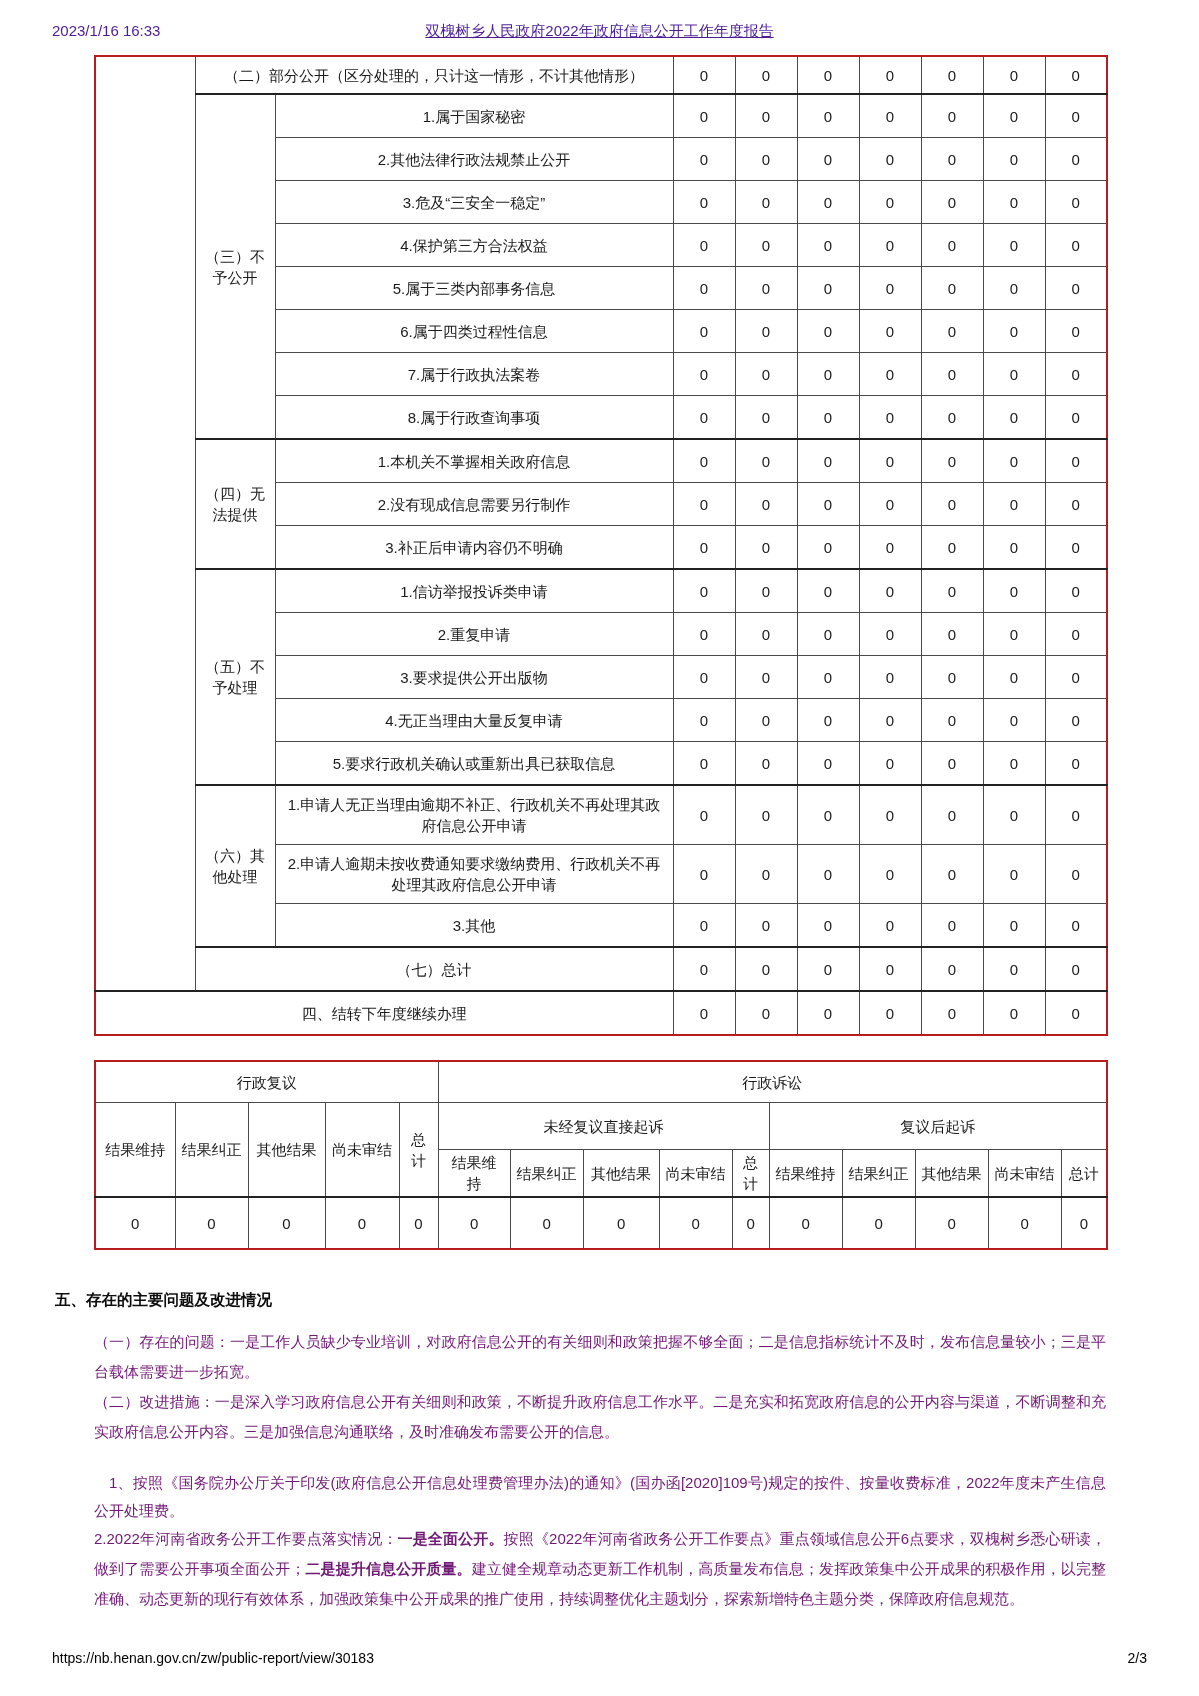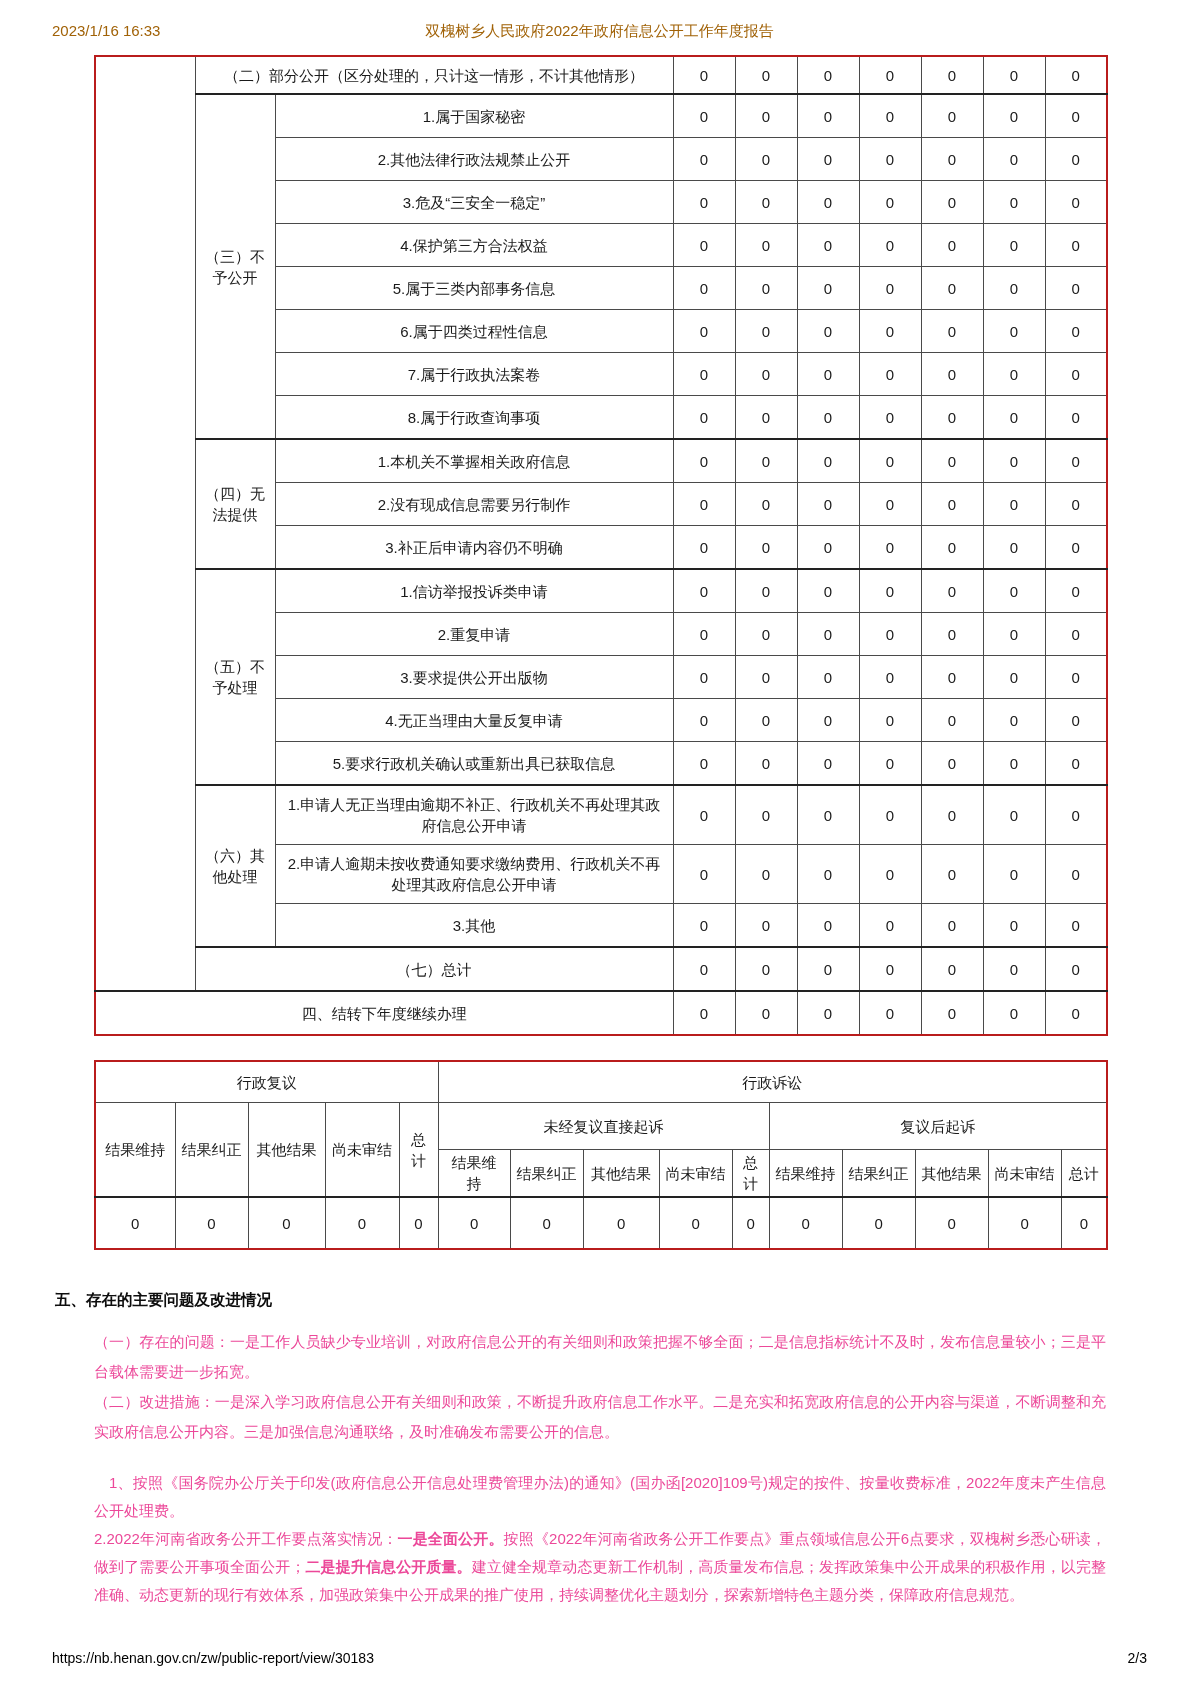--- a/index.html
+++ b/index.html
@@ -1,19 +1,19 @@
 <!DOCTYPE html>
 <html><head>
 <meta charset="utf-8">
 <style>
   html,body{margin:0;padding:0;background:#fff;}
   .page{position:relative;width:1199px;height:1696px;background:#ffffff;overflow:hidden;
         font-family:"Liberation Sans","DejaVu Sans",sans-serif;color:#1a1a1a;}
   
-  .pg-header{position:absolute;top:22px;left:52px;right:52px;height:20px;font-size:15px;color:#a16207;}
+  .pg-header{position:absolute;top:22px;left:52px;right:52px;height:20px;font-size:15px;color:#4c1d95;text-decoration:underline;}
   .pg-header .dt{position:absolute;left:0;top:0;}
   .pg-header .ttl{display:block;text-align:center;width:100%;}
   
   .content{position:absolute;top:55px;left:55px;width:1051px;}
   .indent{margin-left:39px;}
   
   table{border-collapse:collapse;table-layout:fixed;width:1012px;background:#fff;}
   .t{border:2px solid #b91c1c;}
   .t td,.t th{border:1px solid #4a4a4a;text-align:center;vertical-align:middle;
       font-size:15px;font-weight:normal;color:#1a1a1a;padding:2px 6px;line-height:21px;
@@ -25,26 +25,26 @@
   .t2 th{height:36px;}
   .t2 .r2h th{height:42px;}
   .t2 td{height:46px;}
   tr.dtop td{border-top:2px solid #222;}
   
   .sec-h{font-size:15.5px;font-weight:bold;color:#0d0d0d;line-height:20px;}
   .h4{margin-top:30px;}
   .h5{margin-top:40px;}
   .h6{margin-top:48px;}
   
-  .paras{width:1012px;text-align:justify;font-size:15px;color:#ec4899;}
+  .paras{width:1012px;text-align:justify;font-size:15px;color:#701a75;}
   .s5{margin-top:17px;line-height:30px;}
   .s6{margin-top:22px;line-height:28px;}
   .paras p{margin:0;}
   .paras p.ind1{text-indent:15px;}
-  .b{font-weight:bold;}
+  .b{font-weight:bold;font-family:Liberation Mono, monospace;}
   
   .pg-footer{position:absolute;top:1650px;left:52px;right:52px;font-size:14px;color:#000000;}
   .pg-footer .url{float:left;}
   .pg-footer .pnum{float:right;}
 </style>
 </head>
 <body>
 
 <div class="page">
 

